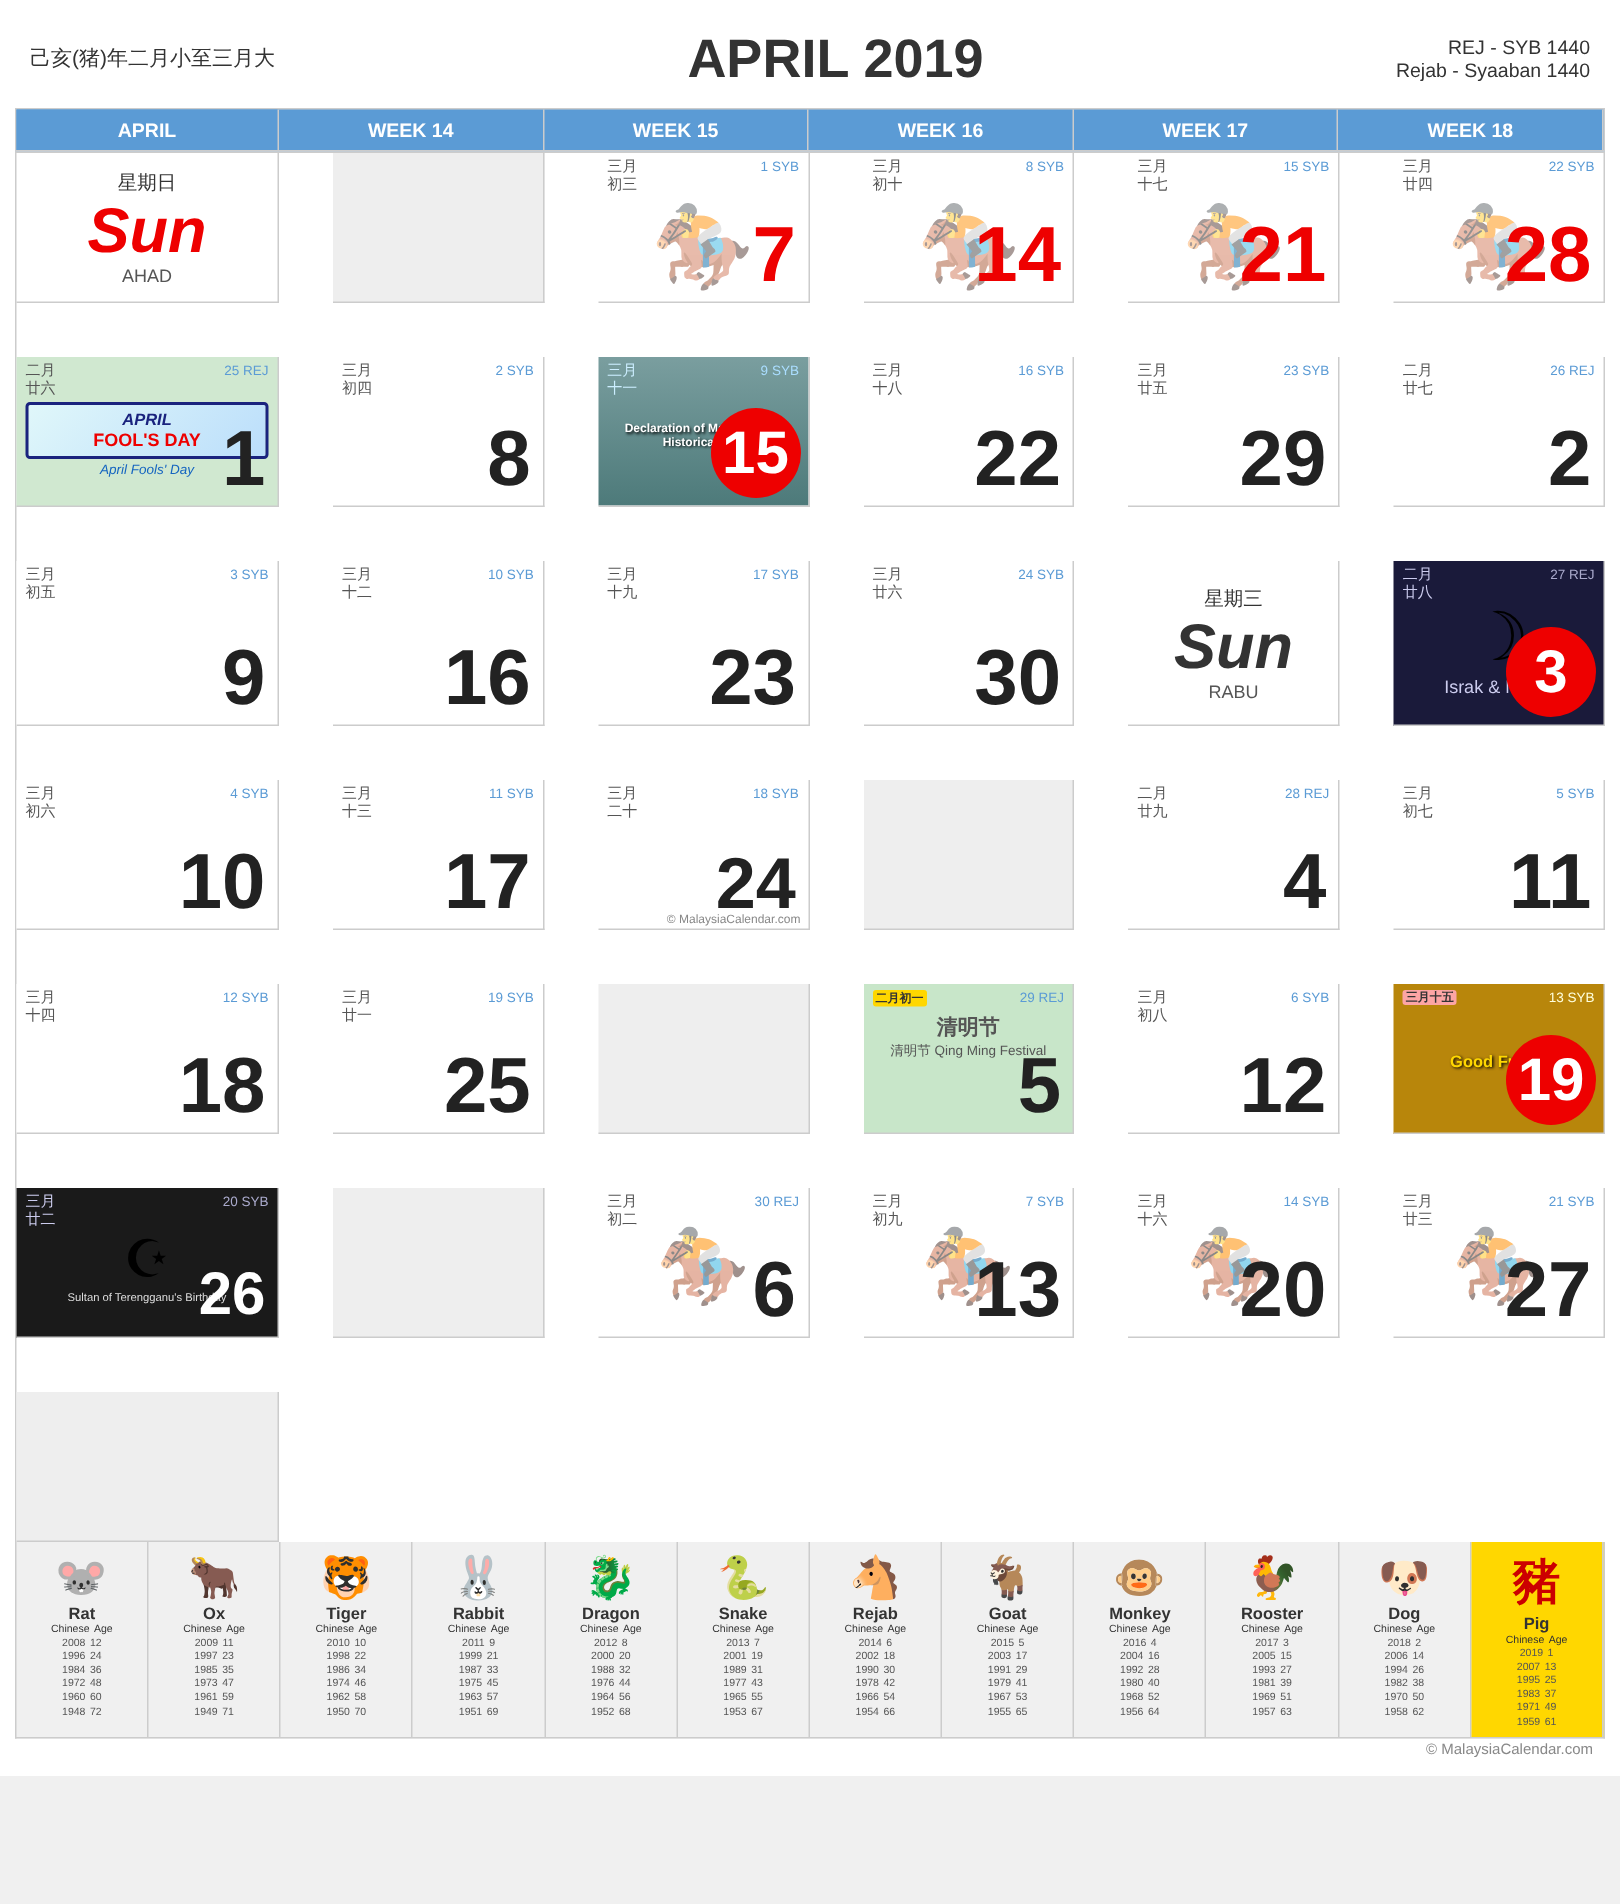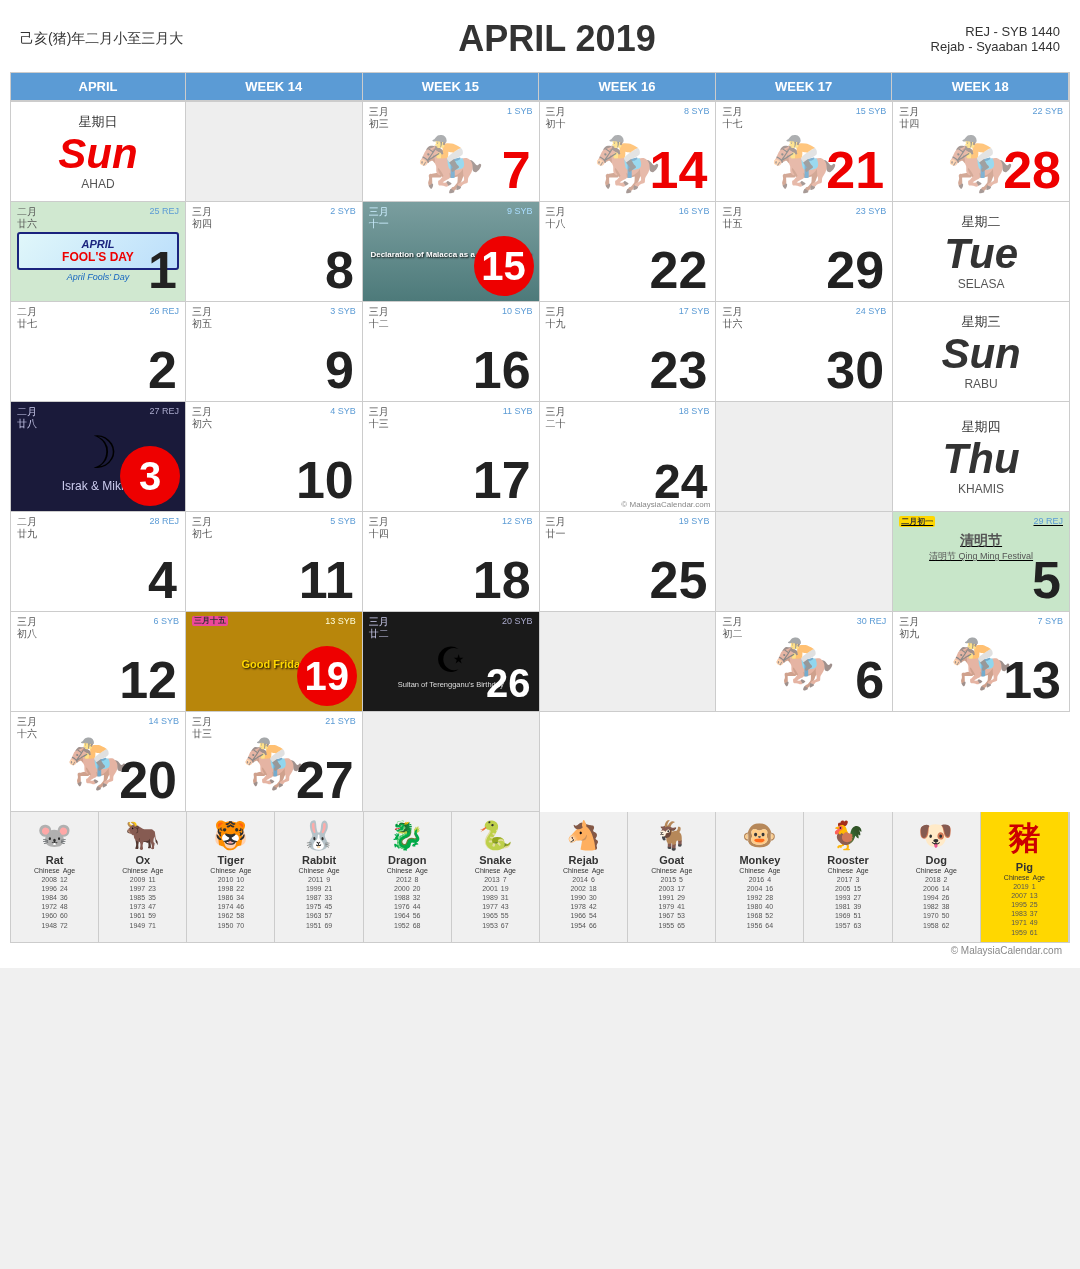--- a/index.html
+++ b/index.html
@@ -53,20 +53,21 @@
     .week-header-cell:first-child {
       background: #5b9bd5;
     }
     
     
     .cal-grid {
       display: grid;
       grid-template-columns: 175px repeat(5, 1fr);
       border-left: 1px solid #ccc;
       border-top: 1px solid #ccc;
+      gap: 36px;
     }
     
     
     .day-label-cell {
       border-right: 1px solid #ccc;
       border-bottom: 1px solid #ccc;
       padding: 8px;
       display: flex;
       flex-direction: column;
       align-items: center;
@@ -374,25 +375,20 @@
       <div class="cell-top">
         <div class="cell-chinese-date">
             <span>三月</span>
             <span>廿五</span>
           </div>
         <div class="islamic-badge">23 SYB</div>
       </div>
       <div class="cell-date-num">29</div>
     </div>
 
-    <div class="day-label-cell tue-row">
-      <div class="day-chinese">星期二</div>
-      <div class="day-eng-big">Tue</div>
-      <div class="day-malay">SELASA</div>
-    </div>
     <div class="date-cell tue-row" style="position:relative;">
       <div class="cell-top">
         <div class="cell-chinese-date">
             <span>二月</span>
             <span>廿七</span>
           </div>
         <div class="islamic-badge">26 REJ</div>
       </div>
       <div class="cell-date-num">2</div>
     </div>
@@ -483,25 +479,20 @@
             <span>三月</span>
             <span>二十</span>
           </div>
         <div class="islamic-badge">18 SYB</div>
       </div>
       <div class="cell-date-num" style="font-size:48px;">24</div>
       <div style="position:absolute;bottom:2px;right:5px;font-size:8px;color:#888;">© MalaysiaCalendar.com</div>
     </div>
     <div class="date-cell empty wed-row"></div>
 
-    <div class="day-label-cell thu-row">
-      <div class="day-chinese">星期四</div>
-      <div class="day-eng-big">Thu</div>
-      <div class="day-malay">KHAMIS</div>
-    </div>
     <div class="date-cell thu-row" style="position:relative;">
       <div class="cell-top">
         <div class="cell-chinese-date">
             <span>二月</span>
             <span>廿九</span>
           </div>
         <div class="islamic-badge">28 REJ</div>
       </div>
       <div class="cell-date-num">4</div>
     </div>
@@ -531,21 +522,21 @@
             <span>三月</span>
             <span>廿一</span>
           </div>
         <div class="islamic-badge">19 SYB</div>
       </div>
       <div class="cell-date-num">25</div>
     </div>
     <div class="date-cell empty thu-row"></div>
 
 
-    <div class="date-cell fri-row qingming-cell" style="position:relative;text-decoration:underline;">
+    <div class="date-cell fri-row qingming-cell" style="position:relative;">
       <div class="cell-top">
         <div style="display:flex;align-items:center;gap:2px;">
           <span style="background:#ffd700;color:#333;font-size:8px;padding:0 2px;border-radius:2px;font-weight:bold;">二月初一</span>
         </div>
         <div class="islamic-badge">29 REJ</div>
       </div>
       <div style="display:flex;align-items:center;justify-content:center;margin-top:5px;">
         <span style="font-size:14px;color:#555;font-weight:bold;text-align:center;">清明节</span>
       </div>
       <div style="font-size:9px;color:#555;text-align:center;">清明节 Qing Ming Festival</div>
@@ -559,21 +550,21 @@
             <span>初八</span>
           </div>
         <div class="islamic-badge">6 SYB</div>
       </div>
       <div class="cell-date-num">12</div>
     </div>
 
     <div class="date-cell fri-row good-friday-cell" style="position:relative;">
       <div class="cell-top" style="color:#fff;">
         <div class="cell-chinese-date" style="color:#ffd;">
-          <span style="background:#ec4899;color:#333;font-size:8px;padding:0 2px;border-radius:2px;font-weight:bold;">三月十五</span>
+          <span style="background:#fca5a5;color:#333;font-size:8px;padding:0 2px;border-radius:2px;font-weight:bold;">三月十五</span>
         </div>
         <div style="color:#ffd;font-size:9px;">13 SYB</div>
       </div>
       <div style="position:absolute;top:25px;left:0;right:0;bottom:20px;display:flex;align-items:center;justify-content:center;">
         <span style="font-size:11px;color:#ffd700;font-weight:bold;text-shadow:1px 1px 2px #000;">Good Friday</span>
       </div>
       <div class="cell-date-num circle-red">19</div>
     </div>
 
     <div class="date-cell fri-row sultan-cell" style="position:relative;">

